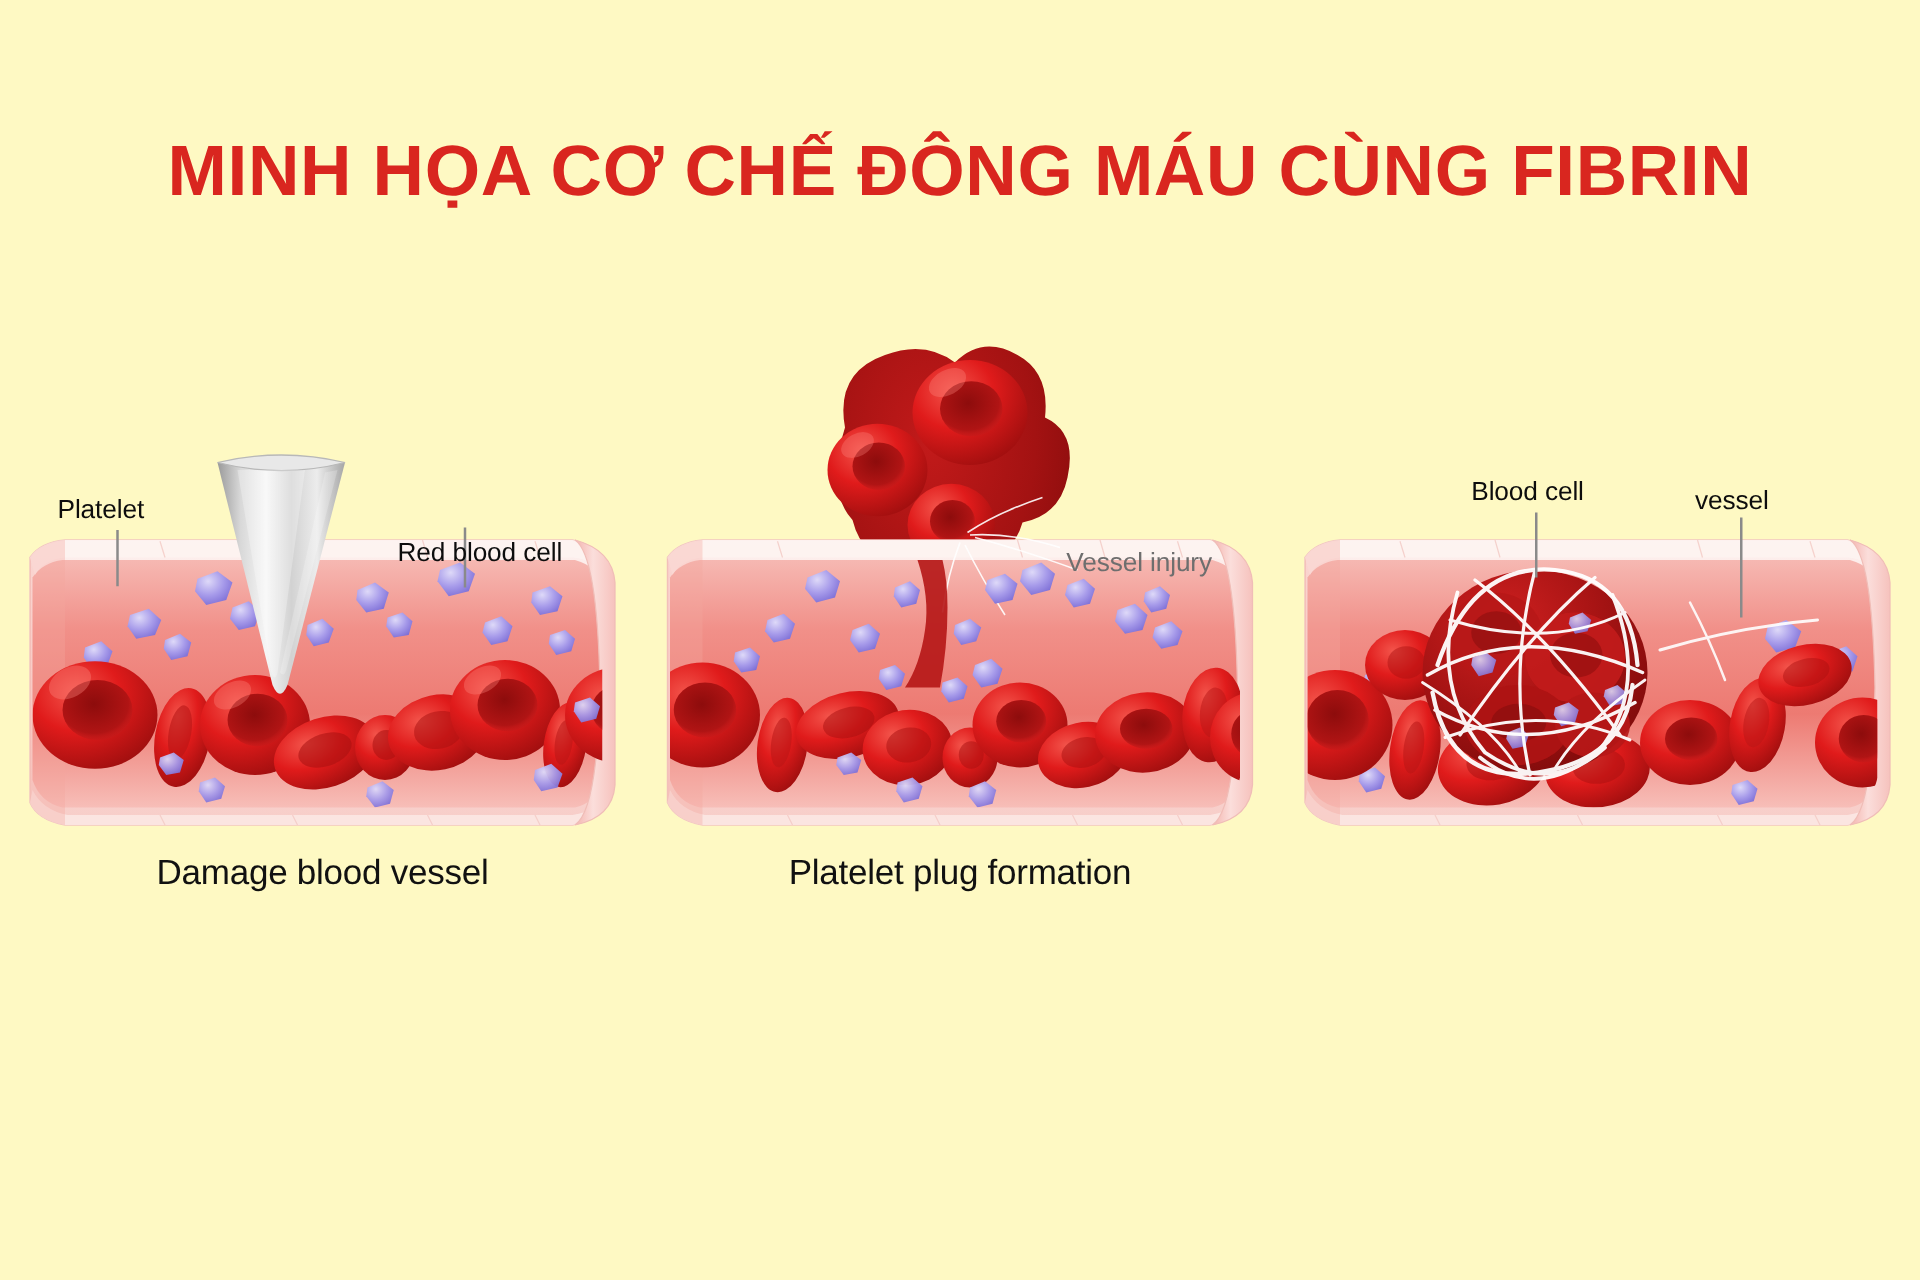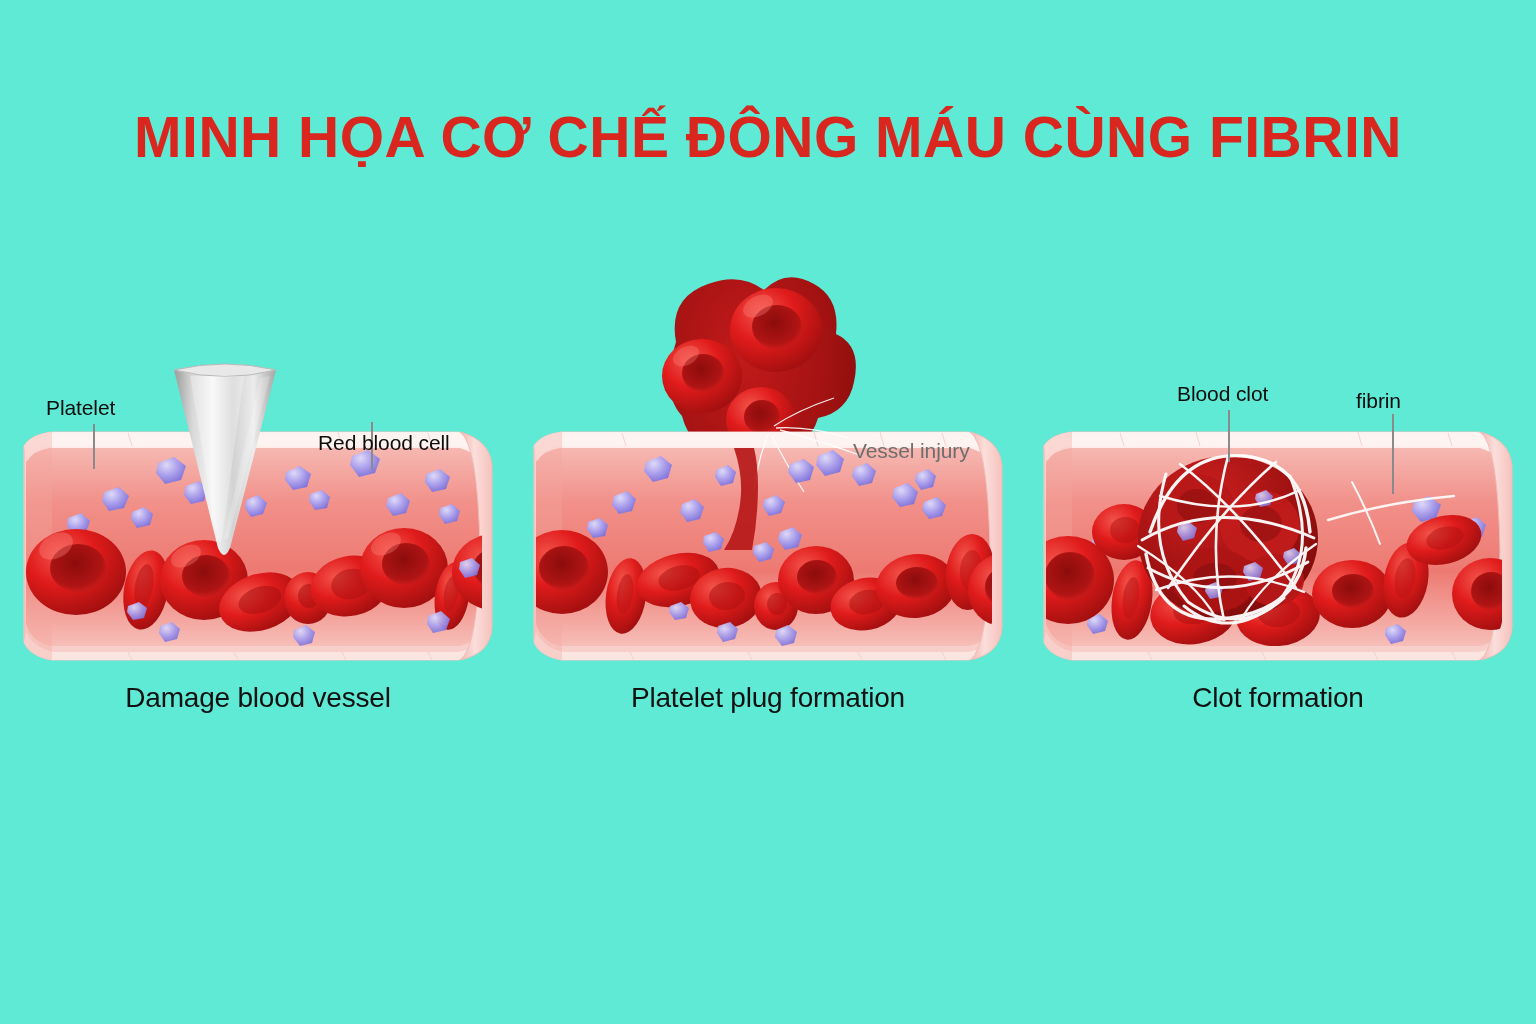--- a/index.html
+++ b/index.html
@@ -7,21 +7,21 @@
   html, body {
     margin: 0; padding: 0;
     width: 1536px; height: 1024px;
     background: #ffffff;
     font-family: "Liberation Sans", sans-serif;
     overflow: hidden;
   }
   #stage {
     position: relative;
     width: 1536px; height: 1024px;
-    background: #5eead4;
+    background: #fef9c3;
   }
 
   
   #title {
     position: absolute;
     top: 108px; left: 0; width: 1536px;
     text-align: center;
     font-family: "Liberation Sans", sans-serif;
     font-weight: bold;
     font-size: 57px;
@@ -574,30 +574,29 @@
             <path d="M288,294 Q236,330 214,368" stroke-width="2.2"></path>
           </g>
 
           <g stroke="#ffffff" fill="none" stroke-linecap="round" opacity="0.9">
             <path d="M300,270 Q360,252 426,246" stroke-width="2.4"></path>
             <path d="M324,232 Q340,262 352,294" stroke-width="2"></path>
           </g>
         </g>
       </svg>
     </div>
-    <div class="caption">Clot formation</div>
   </div>
 
   <div class="leader" id="lead-platelat"></div>
   <div class="label" id="lbl-platelat">Platelet</div>
 
   <div class="leader" id="lead-rbc"></div>
   <div class="label" id="lbl-rbc">Red blood cell</div>
 
   <div class="label gray" id="lbl-vessel-injury">Vessel injury</div>
 
   <div class="leader" id="lead-clot"></div>
-  <div class="label" id="lbl-blood-clot">Blood clot</div>
+  <div class="label" id="lbl-blood-clot">Blood cell</div>
 
   <div class="leader" id="lead-fibrin"></div>
-  <div class="label" id="lbl-fibrin">fibrin</div>
+  <div class="label" id="lbl-fibrin">vessel</div>
 
 </div>
 
 </body></html>

